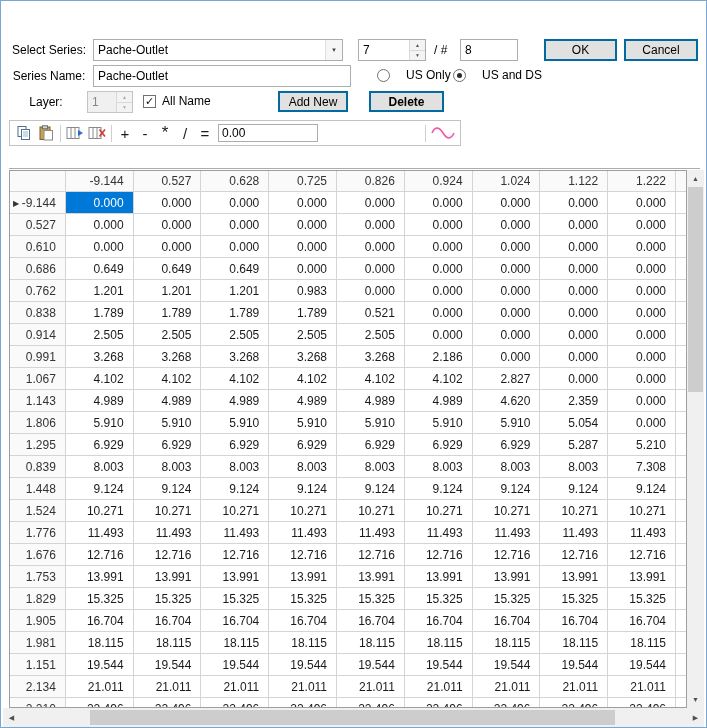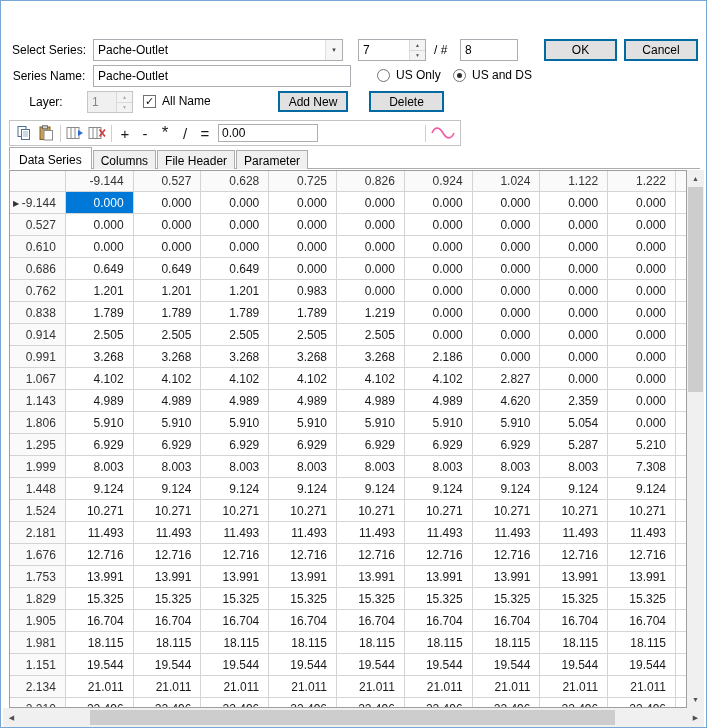--- a/index.html
+++ b/index.html
@@ -25,21 +25,21 @@
   .combo-value{flex:1;padding-left:4px;overflow:hidden;white-space:nowrap;}
   .combo-arrow{width:17px;height:100%;display:flex;align-items:center;justify-content:center;font-size:7px;color:#444;border-left:1px solid #e0e0e0;background:#f6f6f6;}
   .spin{position:absolute;height:22px;border:1px solid #abadb3;background:#fff;display:flex;}
   .spin input{flex:1;min-width:0;border:none;outline:none;font-family:"Liberation Sans",sans-serif;font-size:12px;padding-left:4px;background:transparent;color:#000;}
   .spin-btns{width:16px;display:flex;flex-direction:column;border-left:1px solid #d9d9d9;}
   .spin-btn{flex:1;display:flex;align-items:center;justify-content:center;font-size:5px;color:#555;background:#f3f3f3;border-bottom:1px solid #d9d9d9;}
   .spin-btn:last-child{border-bottom:none;}
   .spin.disabled{background:#f0f0f0;border-color:#c5c5c5;}
   .spin.disabled input{color:#868686;}
   .spin.disabled .spin-btn{color:#aaa;}
-  .radio{position:absolute;display:flex;align-items:center;gap:6px;height:16px;cursor:default;}
+  .radio{position:absolute;display:flex;align-items:center;gap:16px;height:16px;cursor:default;}
   .radio-circle{width:13px;height:13px;border-radius:50%;border:1px solid #707070;background:#fff;display:flex;align-items:center;justify-content:center;}
   .radio-dot{width:5px;height:5px;border-radius:50%;background:#2b2b2b;}
   .checkbox{position:absolute;display:flex;align-items:center;gap:6px;height:16px;cursor:default;}
   .check-box{width:13px;height:13px;border:1px solid #707070;background:#fff;display:flex;align-items:center;justify-content:center;font-size:11px;line-height:1;color:#111;}
   
   .toolbar{position:absolute;left:8px;top:119px;width:452px;height:26px;border:1px solid #c3c3c3;background:#fff;display:flex;align-items:center;padding:0 3px;}
   .tool-icon{width:22px;height:20px;display:flex;align-items:center;justify-content:center;cursor:default;}
   .tool-sep{width:1px;height:17px;background:#cfcfcf;margin:0 3px;}
   .op{width:20px;height:20px;display:flex;align-items:center;justify-content:center;font-size:15px;color:#1a1a1a;cursor:default;}
   .operand{width:100px;height:18px;border:1px solid #abadb3;font-family:"Liberation Sans",sans-serif;font-size:12px;padding:0 3px;margin-left:3px;}
@@ -113,21 +113,21 @@
     <span class="spin-btns">
       <span class="spin-btn">▲</span>
       <span class="spin-btn">▼</span>
     </span>
   </div>
   <div class="checkbox" style="left:142px;top:92px;">
     <span class="check-box">✓</span>
     <span>All Name</span>
   </div>
   <div class="btn" style="left:277px;top:90px;width:70px;height:21px;">Add New</div>
-  <div class="btn" style="left:368px;top:90px;width:75px;height:21px;">Delete</div>
+  <div class="btn" style="left:368px;top:90px;width:75px;height:21px;font-weight:bold;">Delete</div>
 
   <div class="toolbar">
     <span class="tool-icon">
       <svg width="16" height="16" viewBox="0 0 16 16">
         <rect x="2" y="1.5" width="8" height="10" fill="#fff" stroke="#4f6f94"></rect>
         <rect x="5.5" y="4.5" width="8" height="10" fill="#fff" stroke="#4f6f94"></rect>
         <line x1="7" y1="7" x2="12" y2="7" stroke="#9db4cc"></line>
         <line x1="7" y1="9" x2="12" y2="9" stroke="#9db4cc"></line>
         <line x1="7" y1="11" x2="12" y2="11" stroke="#9db4cc"></line>
       </svg>
@@ -166,26 +166,20 @@
     <span class="tool-spacer"></span>
     <span class="tool-sep"></span>
     <span class="tool-icon" style="width:28px;">
       <svg width="24" height="14" viewBox="0 0 24 14">
         <path d="M1 7 C4 0.5, 8 0.5, 12 7 S 20 13.5, 23 7" fill="none" stroke="#ef5fa7" stroke-width="1.7"></path>
       </svg>
     </span>
   </div>
 
   <div class="tabline"></div>
-  <div class="tabstrip">
-    <div class="tab active">Data Series</div>
-    <div class="tab">Columns</div>
-    <div class="tab">File Header</div>
-    <div class="tab">Parameter</div>
-  </div>
 
   <div class="grid">
     <div class="ghead-row">
       <div class="gcell ghead corner"></div>
 
     <div class="gcell ghead gval">-9.144</div>
         <div class="gcell ghead gval">0.527</div>
         <div class="gcell ghead gval">0.628</div>
         <div class="gcell ghead gval">0.725</div>
         <div class="gcell ghead gval">0.826</div>
@@ -274,21 +268,21 @@
           <div class="gcell sliver"></div>
         </div>
         <div class="grow">
           <div class="gcell rowhead">
             <span>0.838</span>
           </div>
           <div class="gcell gval">1.789</div>
           <div class="gcell gval">1.789</div>
           <div class="gcell gval">1.789</div>
           <div class="gcell gval">1.789</div>
-          <div class="gcell gval">1.219</div>
+          <div class="gcell gval">0.521</div>
           <div class="gcell gval">0.000</div>
           <div class="gcell gval">0.000</div>
           <div class="gcell gval">0.000</div>
           <div class="gcell gval">0.000</div>
           <div class="gcell sliver"></div>
         </div>
         <div class="grow">
           <div class="gcell rowhead">
             <span>0.914</span>
           </div>
@@ -373,21 +367,21 @@
           <div class="gcell gval">6.929</div>
           <div class="gcell gval">6.929</div>
           <div class="gcell gval">6.929</div>
           <div class="gcell gval">6.929</div>
           <div class="gcell gval">5.287</div>
           <div class="gcell gval">5.210</div>
           <div class="gcell sliver"></div>
         </div>
         <div class="grow">
           <div class="gcell rowhead">
-            <span>1.999</span>
+            <span>0.839</span>
           </div>
           <div class="gcell gval">8.003</div>
           <div class="gcell gval">8.003</div>
           <div class="gcell gval">8.003</div>
           <div class="gcell gval">8.003</div>
           <div class="gcell gval">8.003</div>
           <div class="gcell gval">8.003</div>
           <div class="gcell gval">8.003</div>
           <div class="gcell gval">8.003</div>
           <div class="gcell gval">7.308</div>
@@ -418,21 +412,21 @@
           <div class="gcell gval">10.271</div>
           <div class="gcell gval">10.271</div>
           <div class="gcell gval">10.271</div>
           <div class="gcell gval">10.271</div>
           <div class="gcell gval">10.271</div>
           <div class="gcell gval">10.271</div>
           <div class="gcell sliver"></div>
         </div>
         <div class="grow">
           <div class="gcell rowhead">
-            <span>2.181</span>
+            <span>1.776</span>
           </div>
           <div class="gcell gval">11.493</div>
           <div class="gcell gval">11.493</div>
           <div class="gcell gval">11.493</div>
           <div class="gcell gval">11.493</div>
           <div class="gcell gval">11.493</div>
           <div class="gcell gval">11.493</div>
           <div class="gcell gval">11.493</div>
           <div class="gcell gval">11.493</div>
           <div class="gcell gval">11.493</div>

